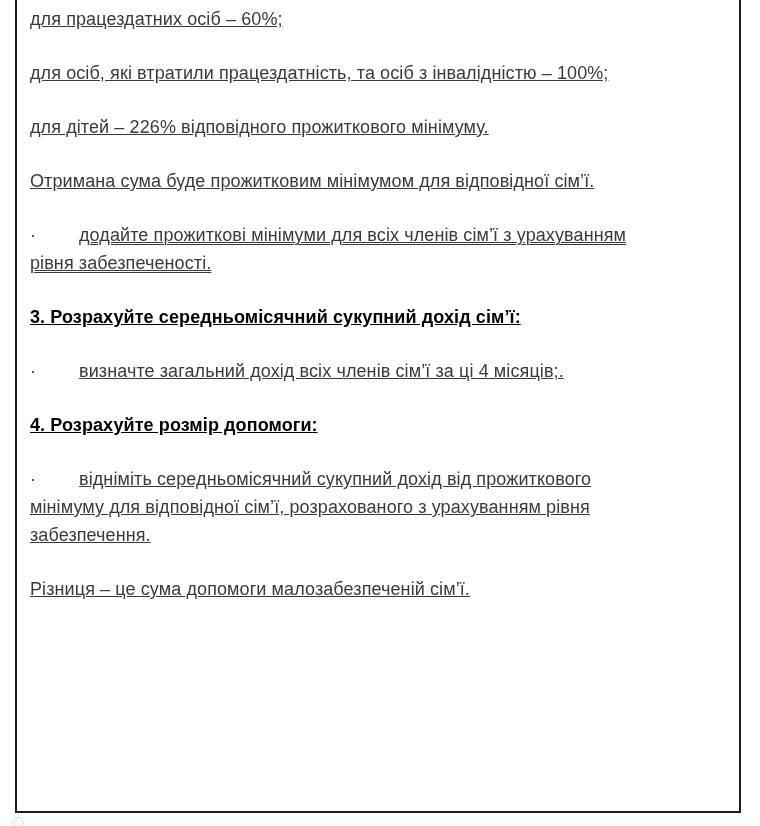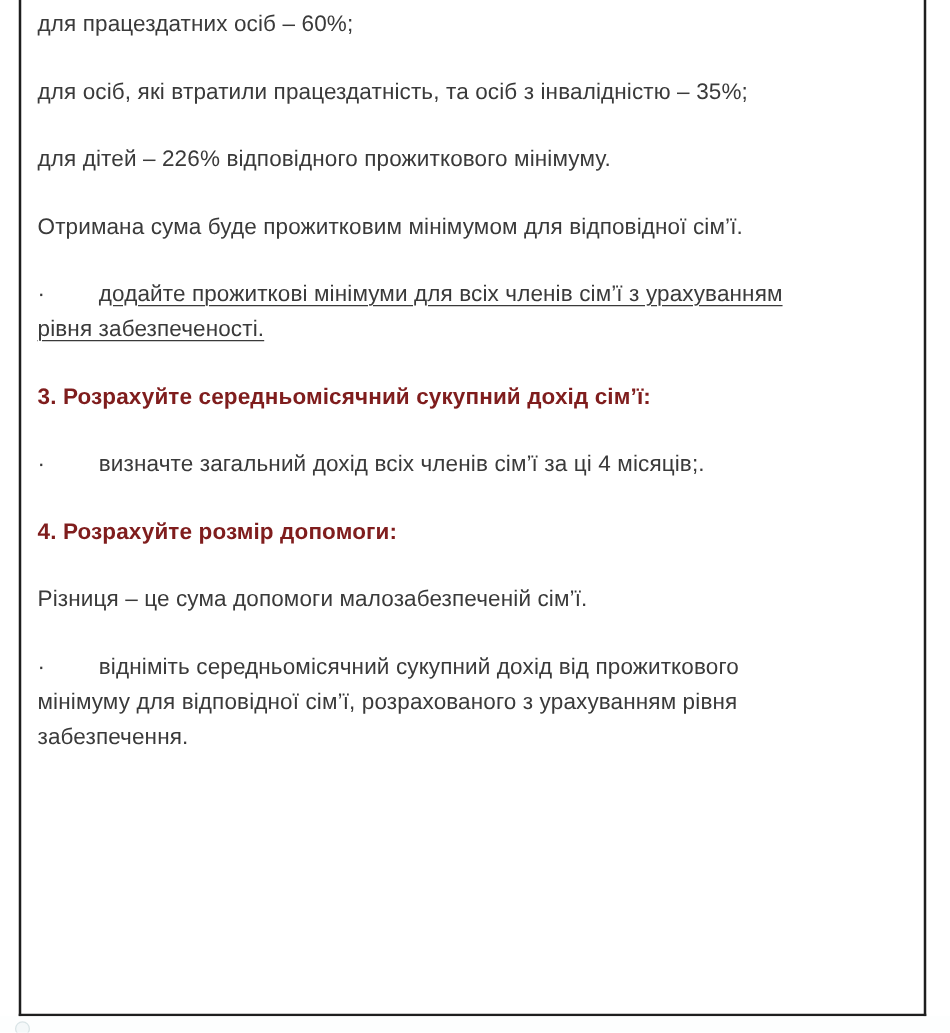--- a/index.html
+++ b/index.html
@@ -29,27 +29,28 @@
     padding: 0 26px 16px 13px;
     overflow: hidden;
   }
   .content-box p {
     margin: 26px 0;
     font-size: 18px;
     line-height: 28px;
     color: #3a3a3a;
     white-space: pre-line;
     letter-spacing: 0.1px;
+    text-decoration: underline;
   }
   .content-box p:first-child {
     margin-top: 7px;
   }
   .content-box p.heading {
     font-weight: 700;
-    color: #7f1d1d;
+    color: #000000;
   }
   .bullet-marker {
     display: inline-block;
     width: 49px;
     color: #3a3a3a;
     text-decoration: none;
   }
   .bullet-text.underlined {
     text-decoration: underline;
     text-decoration-thickness: 1px;
@@ -73,29 +74,29 @@
     border: 1px solid #d9e4e6;
     background: #f4f8f9;
     box-sizing: border-box;
   }
 </style>
 </head>
 <body>
 
 <div class="content-box">
     <p>для працездатних осіб – 60%;</p>
-    <p>для осіб, які втратили працездатність, та осіб з інвалідністю – 35%;</p>
+    <p>для осіб, які втратили працездатність, та осіб з інвалідністю – 100%;</p>
     <p>для дітей – 226% відповідного прожиткового мінімуму.</p>
     <p>Отримана сума буде прожитковим мінімумом для відповідної сім’ї.</p>
     <p><span class="bullet-marker">·</span><span class="bullet-text underlined">додайте прожиткові мінімуми для всіх членів сім’ї з урахуванням
 рівня забезпеченості.</span></p>
     <p class="heading">3. Розрахуйте середньомісячний сукупний дохід сім’ї:</p>
     <p><span class="bullet-marker">·</span><span class="bullet-text">визначте загальний дохід всіх членів сім’ї за ці 4 місяців;.</span></p>
     <p class="heading">4. Розрахуйте розмір допомоги:</p>
-    <p>Різниця – це сума допомоги малозабезпеченій сім’ї.</p>
     <p><span class="bullet-marker">·</span><span class="bullet-text">відніміть середньомісячний сукупний дохід від прожиткового
 мінімуму для відповідної сім’ї, розрахованого з урахуванням рівня
 забезпечення.</span></p>
+    <p>Різниця – це сума допомоги малозабезпеченій сім’ї.</p>
   </div>
 
 <div class="bottom-strip">
   <span class="decorative-dot"></span>
 </div>
 
 </body></html>

